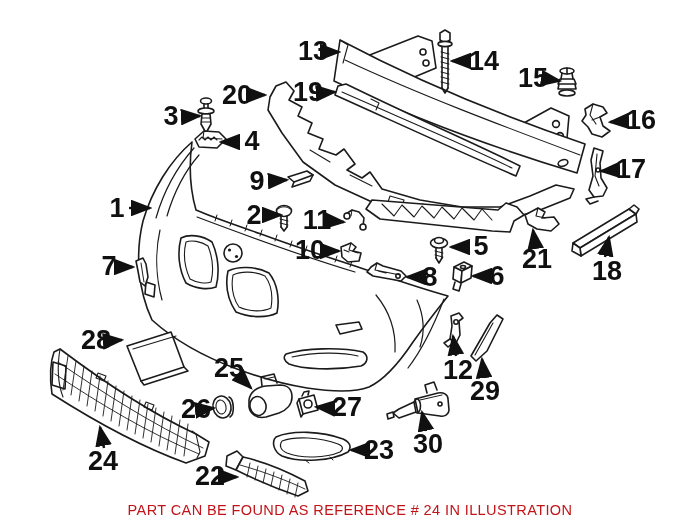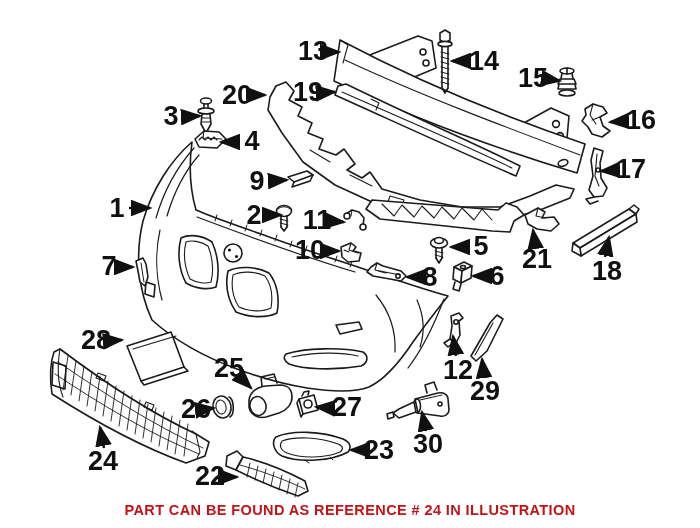--- a/index.html
+++ b/index.html
@@ -7,21 +7,21 @@
     position:relative;width:700px;height:528px;background:#ffffff;
     font-family:"Liberation Sans",sans-serif;overflow:hidden;
   }
   .stage svg{position:absolute;left:0;top:0;}
   .lbl{
     font-family:"Liberation Sans",sans-serif;
     font-weight:bold;font-size:27px;fill:#101010;
   }
   .caption{
     position:absolute;left:0;right:0;top:502px;height:22px;
-    text-align:center;font-weight:bold;font-size:14.5px;
+    text-align:center;font-weight:normal;font-size:14.5px;
     letter-spacing:0.4px;color:#c21418;
   }
 </style>
 </head>
 <body>
 
 <div class="stage">
   <svg width="700" height="528" viewBox="0 0 700 528">
     <defs>
       <marker id="ah" markerWidth="9" markerHeight="7" refX="8" refY="3.5" orient="auto">

